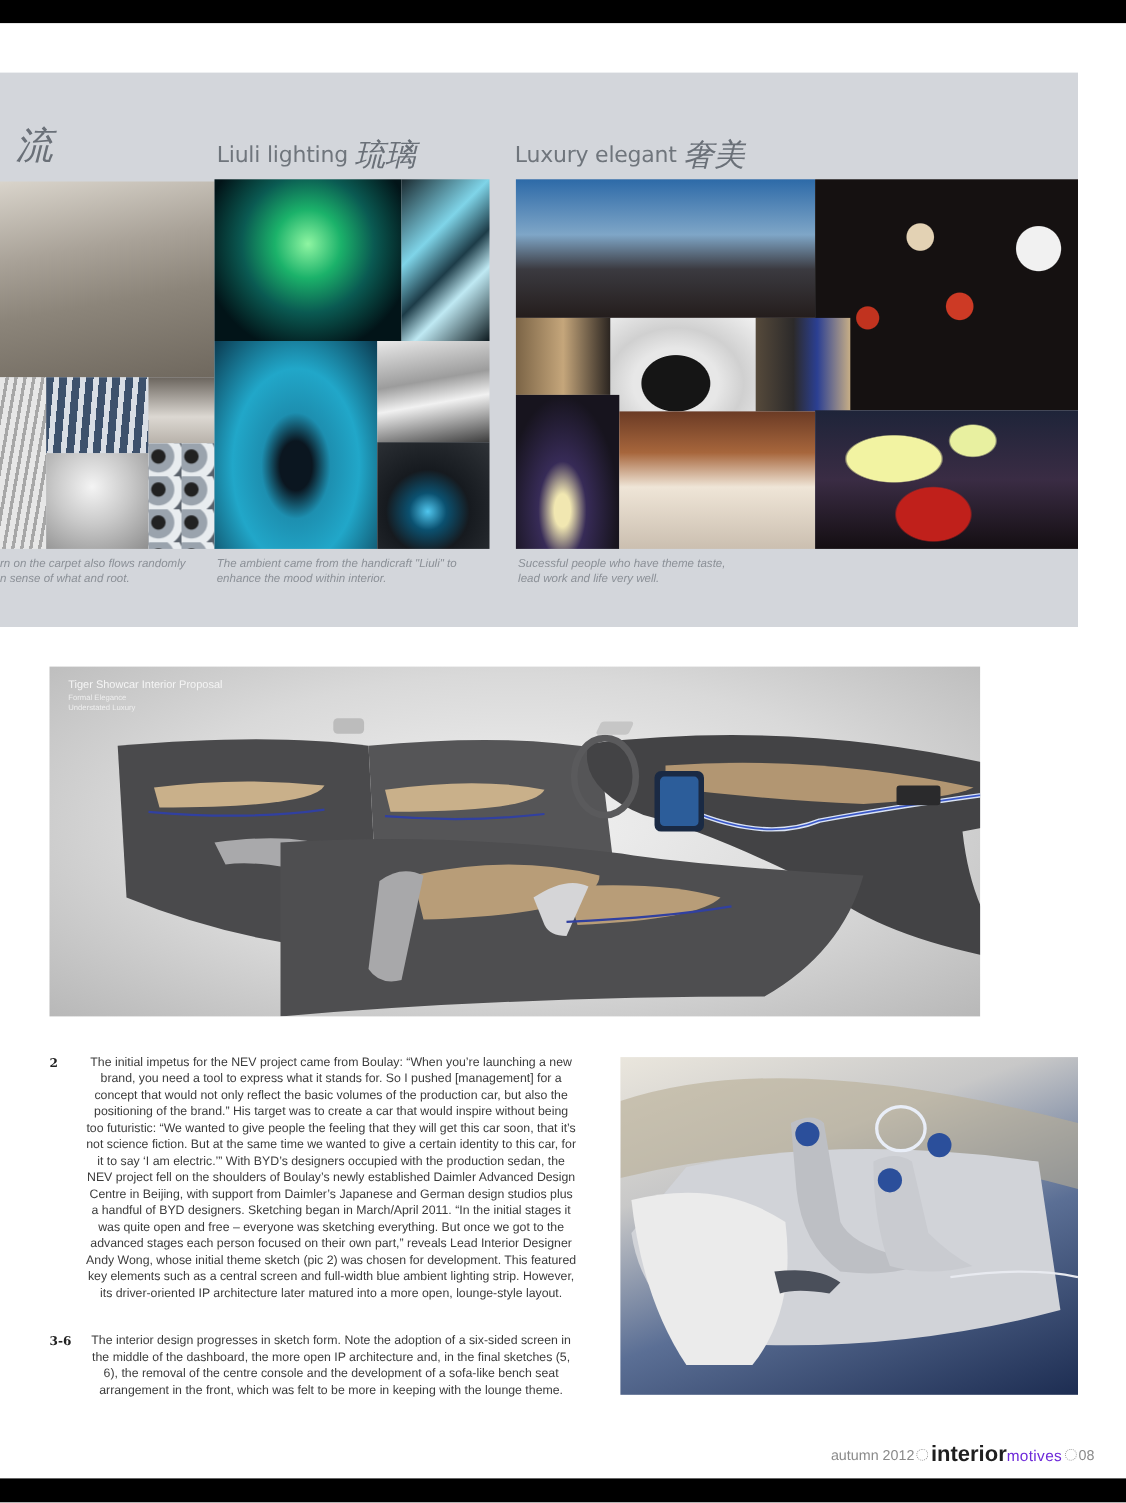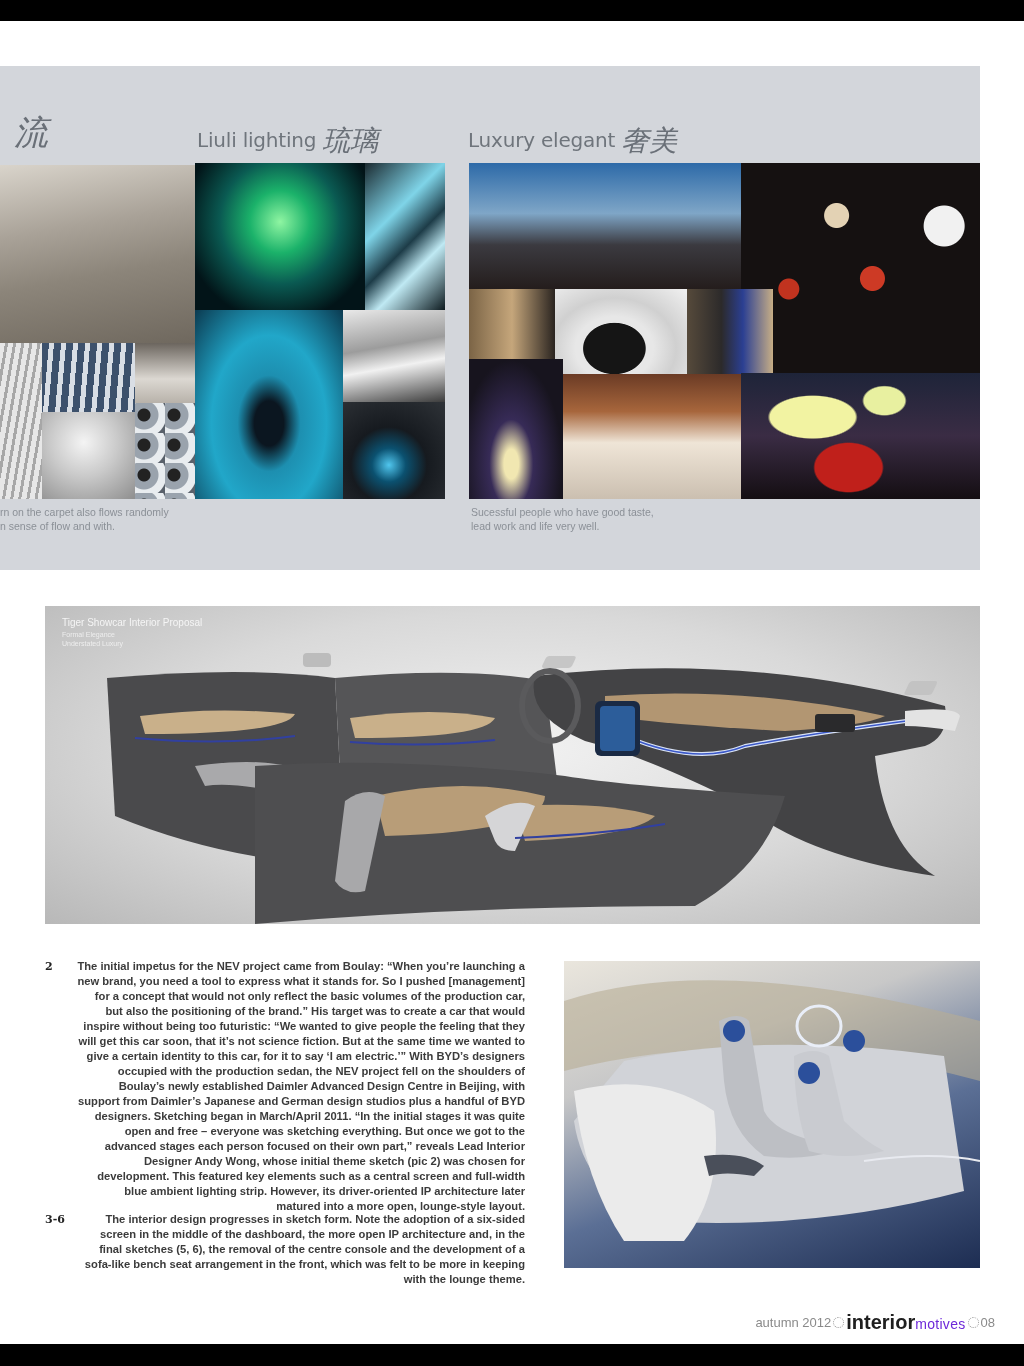--- a/index.html
+++ b/index.html
@@ -6,34 +6,34 @@
   html, body { width: 1024px; height: 1366px; background: #ffffff; overflow: hidden; }
   body { position: relative; font-family: "Liberation Sans", sans-serif; }
 
   .bar-top { position: absolute; left: 0; top: 0; width: 1024px; height: 21px; background: #000; }
   .bar-bottom { position: absolute; left: 0; top: 1344px; width: 1024px; height: 22px; background: #000; }
 
   
   .moodboard { position: absolute; left: 0; top: 66px; width: 980px; height: 504px; background: #d3d6db; overflow: hidden; }
   .mb-heading { position: absolute; top: 56px; font-family: "DejaVu Sans", sans-serif; font-size: 20px; color: #6f757c; letter-spacing: -0.2px; white-space: nowrap; }
   .mb-heading .cn { font-family: "DejaVu Serif", serif; font-size: 28px; color: #6a7078; font-style: italic; margin-left: 6px; vertical-align: -3px; }
-  .mb-caption { position: absolute; top: 439px; font-size: 10.5px; line-height: 14px; color: #8b9097; white-space: nowrap; }
+  .mb-caption { position: absolute; top: 439px; font-size: 10.5px; line-height: 14px; color: #8b9097; white-space: nowrap; font-style: italic; }
 
   .tile { position: absolute; overflow: hidden; }
 
   
-  .sketch-panel { position: absolute; left: 45px; top: 606px; width: 935px; height: 318px;
+  .sketch-panel { position: absolute; left: 45px; top: 606px; width: 846px; height: 318px;
     background: radial-gradient(ellipse at 50% 45%, #f2f2f2 0%, #d9d9d9 55%, #b8b8b8 100%); overflow: hidden; }
   .sketch-title { position: absolute; left: 17px; top: 12px; font-size: 10px; color: #f5f5f5; line-height: 10px; }
   .sketch-sub { position: absolute; left: 17px; font-size: 7px; color: #eeeeee; line-height: 8px; }
 
   
   .article { position: absolute; left: 45px; width: 480px; font-family: "Liberation Sans", sans-serif; font-size: 11.2px; line-height: 15px; color: #3b3b3b; }
   .article .num { position: absolute; left: 0; top: 0; font-weight: bold; font-family: "DejaVu Serif", serif; font-size: 11px; color: #222; }
-  .article .text { margin-left: 32px; text-align: right; font-weight: bold; }
+  .article .text { margin-left: 32px; text-align: center; }
 
   .photo-sketch { position: absolute; left: 564px; top: 961px; width: 416px; height: 307px; overflow: hidden;
     background: linear-gradient(160deg, #eae6dd 0%, #c8c8c8 30%, #5b6f95 60%, #1d2d52 100%); }
 
   
   .footer { position: absolute; right: 29px; top: 1311px; font-size: 13px; color: #8a8a8a; white-space: nowrap; display: flex; align-items: center; gap: 2px; margin-left: 24px; }
   .footer .brand-b { font-weight: bold; color: #1f1f1f; font-size: 20px; }
   .footer .brand-l { color: #6d28d9; font-size: 14px; letter-spacing: 0.3px; }
   .dot-ring { display: inline-block; width: 11px; height: 11px; border: 1.5px dotted #9a9a9a; border-radius: 50%; }
 </style>
@@ -70,24 +70,28 @@
   <div class="tile" style="left:741px; top:97px; width:239px; height:210px; background: radial-gradient(circle at 40% 25%,#e3d2b4 0 12px,transparent 13px), radial-gradient(circle at 20% 60%,#c1331f 0 10px,transparent 11px), radial-gradient(circle at 55% 55%,#cd3a25 0 12px,transparent 13px), radial-gradient(circle at 85% 30%,#f1f1f1 0 20px,transparent 21px), #151111;"></div>
   <div class="tile" style="left:469px; top:223px; width:86px; height:70px; background: linear-gradient(90deg,#7b6446 0%,#c5a67b 50%,#2a2420 100%);"></div>
   <div class="tile" style="left:555px; top:223px; width:132px; height:85px; background: radial-gradient(ellipse at 45% 70%,#151515 0 30%,#e7e7e7 31% 38%,#d0d0d0 60%,#f1f1f1 100%);"></div>
   <div class="tile" style="left:687px; top:223px; width:86px; height:85px; background: linear-gradient(90deg,#564a3b 0%,#2c2a2a 40%,#2b3f92 65%,#c7ae86 100%);"></div>
   <div class="tile" style="left:469px; top:293px; width:94px; height:140px; background: radial-gradient(ellipse at 45% 75%,#f1e7b1 0 10%,#372b57 30%,#17141e 70%);"></div>
   <div class="tile" style="left:563px; top:308px; width:178px; height:125px; background: linear-gradient(180deg,#6b3b25 0%,#a7663c 30%,#efe5d7 55%,#cbbfb0 100%);"></div>
   <div class="tile" style="left:741px; top:307px; width:239px; height:126px; background: radial-gradient(ellipse at 30% 35%,#f2f3a2 0 18%,transparent 19%), radial-gradient(ellipse at 60% 22%,#e8f0a0 0 10%,transparent 11%), radial-gradient(ellipse at 45% 75%,#c0201b 0 18%,transparent 19%), linear-gradient(180deg,#1e2439 0%,#3a2c44 50%,#140e12 100%);"></div>
 
   <div class="mb-caption" style="left:0;">
     <div>rn on the carpet also flows randomly</div>
-    <div>n sense of flow and with.</div>
+    <div>n sense of what and root.</div>
+  </div>
+  <div class="mb-caption" style="left:197px;">
+    <div>The ambient came from the handicraft "Liuli" to</div>
+    <div>enhance the mood within interior.</div>
   </div>
   <div class="mb-caption" style="left:471px;">
-    <div>Sucessful people who have good taste,</div>
+    <div>Sucessful people who have theme taste,</div>
     <div>lead work and life very well.</div>
   </div>
 </div>
 
 <div class="sketch-panel">
   <div class="sketch-title">Tiger Showcar Interior Proposal</div>
   <div class="sketch-sub" style="top:25px;">Formal Elegance</div>
   <div class="sketch-sub" style="top:34px;">Understated Luxury</div>
 
   <svg width="935" height="318" viewBox="0 0 935 318" style="position:absolute;left:0;top:0;">

